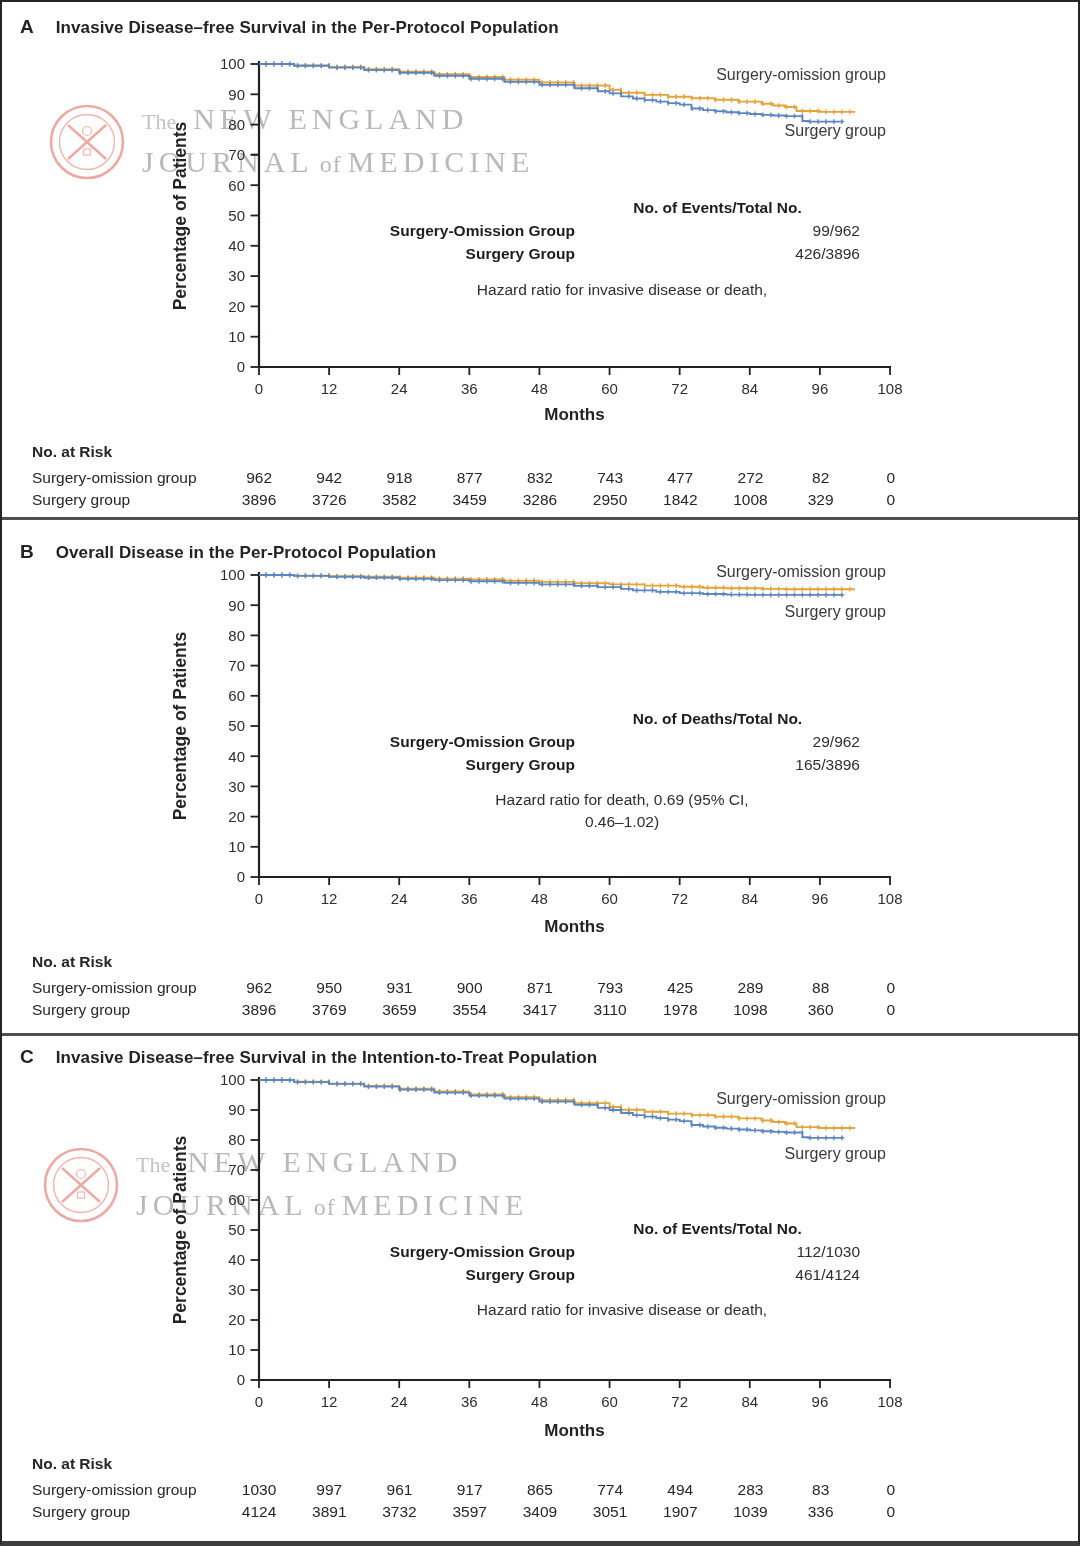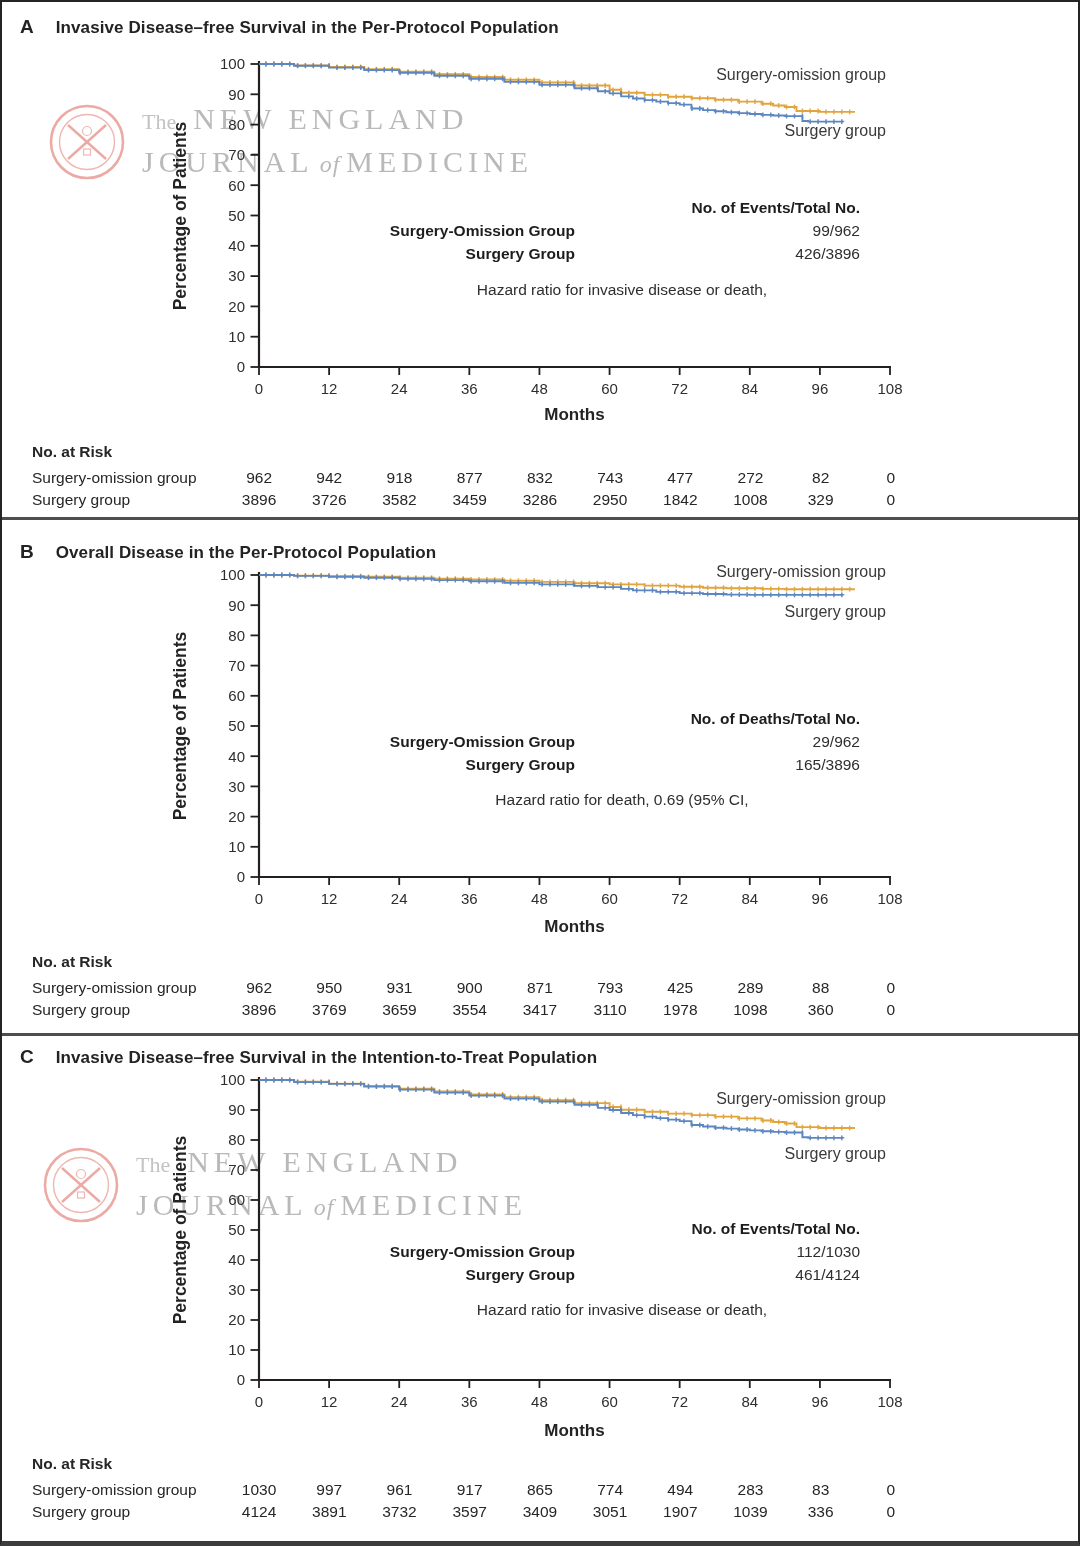--- a/index.html
+++ b/index.html
@@ -23,39 +23,39 @@
   #panelA .ylabel{top:214px;} #panelB .ylabel{top:209px;} #panelC .ylabel{top:197px;}
   .curve-label{position:absolute;right:192px;font-size:16px;color:#3a3a3a;white-space:nowrap;}
   #panelA .cl-om{top:64px;} #panelA .cl-su{top:120px;}
   #panelB .cl-om{top:46px;} #panelB .cl-su{top:86px;}
   #panelC .cl-om{top:57px;} #panelC .cl-su{top:112px;}
   .months-label{position:absolute;left:257px;width:631px;text-align:center;font-size:17px;font-weight:bold;}
   #panelA .months-label{top:403px;} #panelB .months-label{top:400px;} #panelC .months-label{top:388px;}
   .annotation{position:absolute;left:335px;font-size:15.5px;line-height:23px;}
   #panelA .annotation{top:194px;} #panelB .annotation{top:190px;} #panelC .annotation{top:184px;}
   .ann-grid{display:grid;grid-template-columns:238px 285px;}
-  .ann-h{grid-column:2;text-align:right;font-weight:bold;color:#1d1d1d;}
+  .ann-h{grid-column:2;text-align:center;font-weight:bold;color:#1d1d1d;}
   .ann-label{text-align:right;font-weight:bold;color:#1d1d1d;}
   .ann-val{text-align:right;color:#2e2e2e;}
   .hazard{position:absolute;left:360px;width:520px;text-align:center;font-size:15.5px;line-height:22px;color:#2e2e2e;}
   #panelA .hazard{top:277px;} #panelB .hazard{top:272px;} #panelC .hazard{top:266px;}
   .risk-block{position:absolute;left:0;width:1076px;font-size:15.5px;color:#262626;}
   #panelA .risk-block{top:441px;} #panelB .risk-block{top:436px;} #panelC .risk-block{top:422px;}
   .risk-title{position:absolute;left:30px;top:0;font-weight:bold;}
   .risk-row{position:absolute;left:0;height:22px;width:1076px;}
   .rr1{top:26px;} .rr2{top:48px;}
   .risk-label{position:absolute;left:30px;}
   .risk-cells{position:absolute;left:222px;width:702px;display:grid;grid-template-columns:repeat(10,1fr);}
   .risk-cell{text-align:center;}
   .watermark{position:absolute;display:flex;align-items:center;gap:16px;pointer-events:none;}
   #panelA .watermark{left:46px;top:98px;} #panelC .watermark{left:40px;top:110px;}
   .wm-text{font-family:"Liberation Serif",serif;color:#b9b9b9;line-height:38px;white-space:nowrap;}
   .wm-caps{font-size:30px;letter-spacing:5px;}
   .wm-the{font-size:22px;color:#c3c3c3;margin-right:17px;letter-spacing:0;}
-  .wm-of{font-style:italic;font-size:24px;letter-spacing:1px;margin:10px 6px;}
+  .wm-of{font-size:24px;letter-spacing:1px;margin:10px 6px;}
 </style>
 </head>
 <body>
 
 <div class="page">
 
   <div class="panel" id="panelA">
     <div class="panel-header">
       <span class="panel-letter">A</span>
       <span class="panel-title">Invasive Disease–free Survival in the Per-Protocol Population</span>
@@ -550,20 +550,21 @@
       <div class="ann-grid">
         <div class="ann-h">No. of Deaths/Total No.</div>
         <div class="ann-label">Surgery-Omission Group</div>
         <div class="ann-val">29/962</div>
         <div class="ann-label">Surgery Group</div>
         <div class="ann-val">165/3896</div>
       </div>
     </div>
     <div class="hazard">
       <div>Hazard ratio for death, 0.69 (95% CI,</div>
+      <div>0.46–1.02)</div>
     </div>
 
     <div class="months-label">Months</div>
 
     <div class="risk-block">
       <div class="risk-title">No. at Risk</div>
       <div class="risk-row rr1">
         <span class="risk-label">Surgery-omission group</span>
         <span class="risk-cells">
             <span class="risk-cell">962</span>

